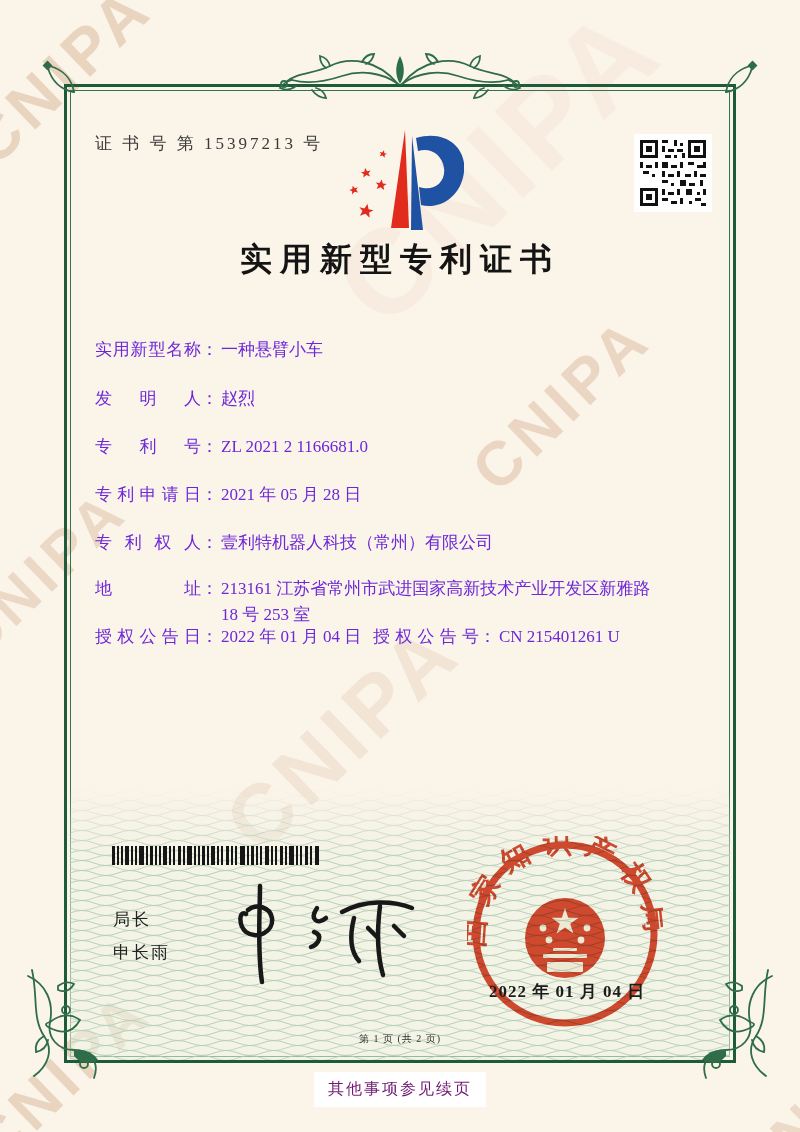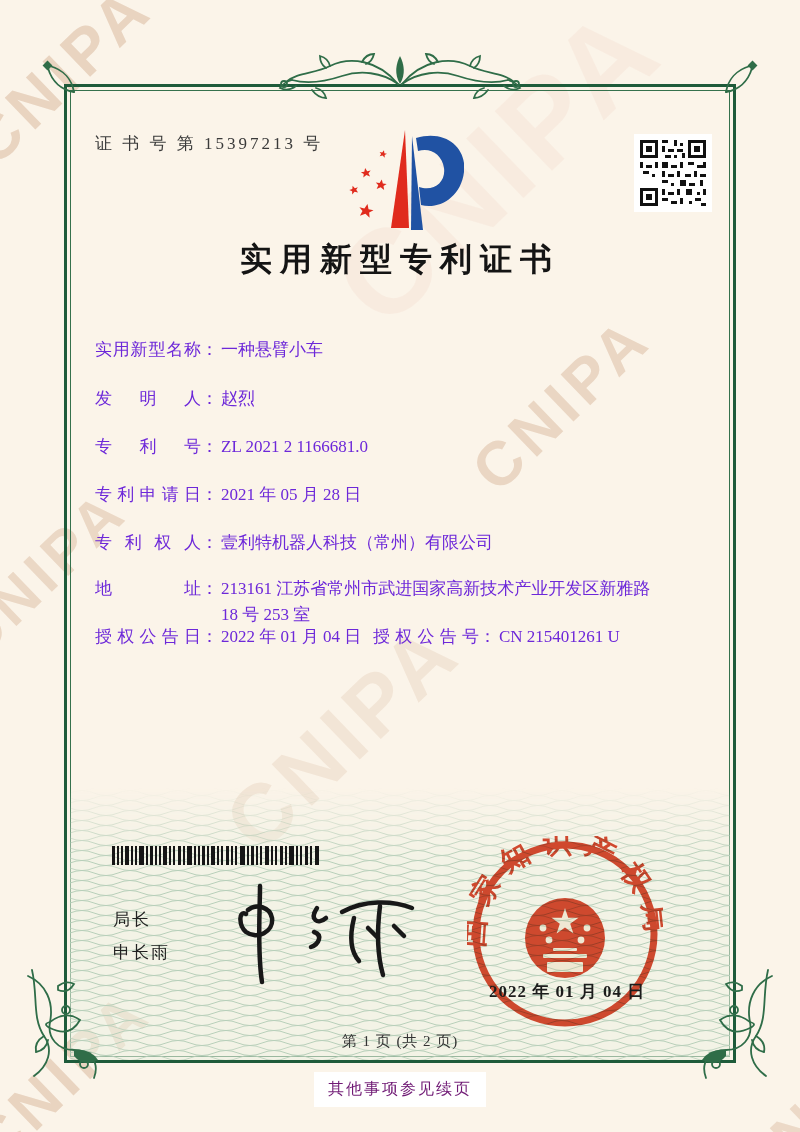--- a/index.html
+++ b/index.html
@@ -69,21 +69,21 @@
   
   .barcode { position:absolute; left:112px; top:846px; }
   .sig-title { position:absolute; left:113px; top:908px; font-size:17px; letter-spacing:2px; color:#222; }
   .sig-name  { position:absolute; left:113px; top:941px; font-size:17px; letter-spacing:2px; color:#222; }
   .autograph { position:absolute; left:222px; top:880px; }
   .seal { position:absolute; left:467px; top:836px; mix-blend-mode:multiply; opacity:.92; }
   .seal-date {
     position:absolute; left:472px; top:980px; width:190px; text-align:center;
     font-size:17px; font-weight:bold; color:#1c1c1c; letter-spacing:1px;
   }
-  .page-info { position:absolute; left:0; right:0; top:1032px; text-align:center; font-size:15px; color:#333; letter-spacing:1px; }
+  .page-info { position:absolute; left:0; right:0; top:1032px; text-align:center; font-size:10px; color:#333; letter-spacing:1px; }
   .footer-note { position:absolute; left:0; right:0; top:1072px; text-align:center; }
   .footer-note span { background:#ffffff; padding:7px 14px; font-size:16px; letter-spacing:2px; color:#701a75; display:inline-block; }
 </style>
 </head>
 <body>
 
 <div class="page">
 
   <div class="wm wm1">CNIPA</div>
   <div class="wm wm7">CNIPA</div>

